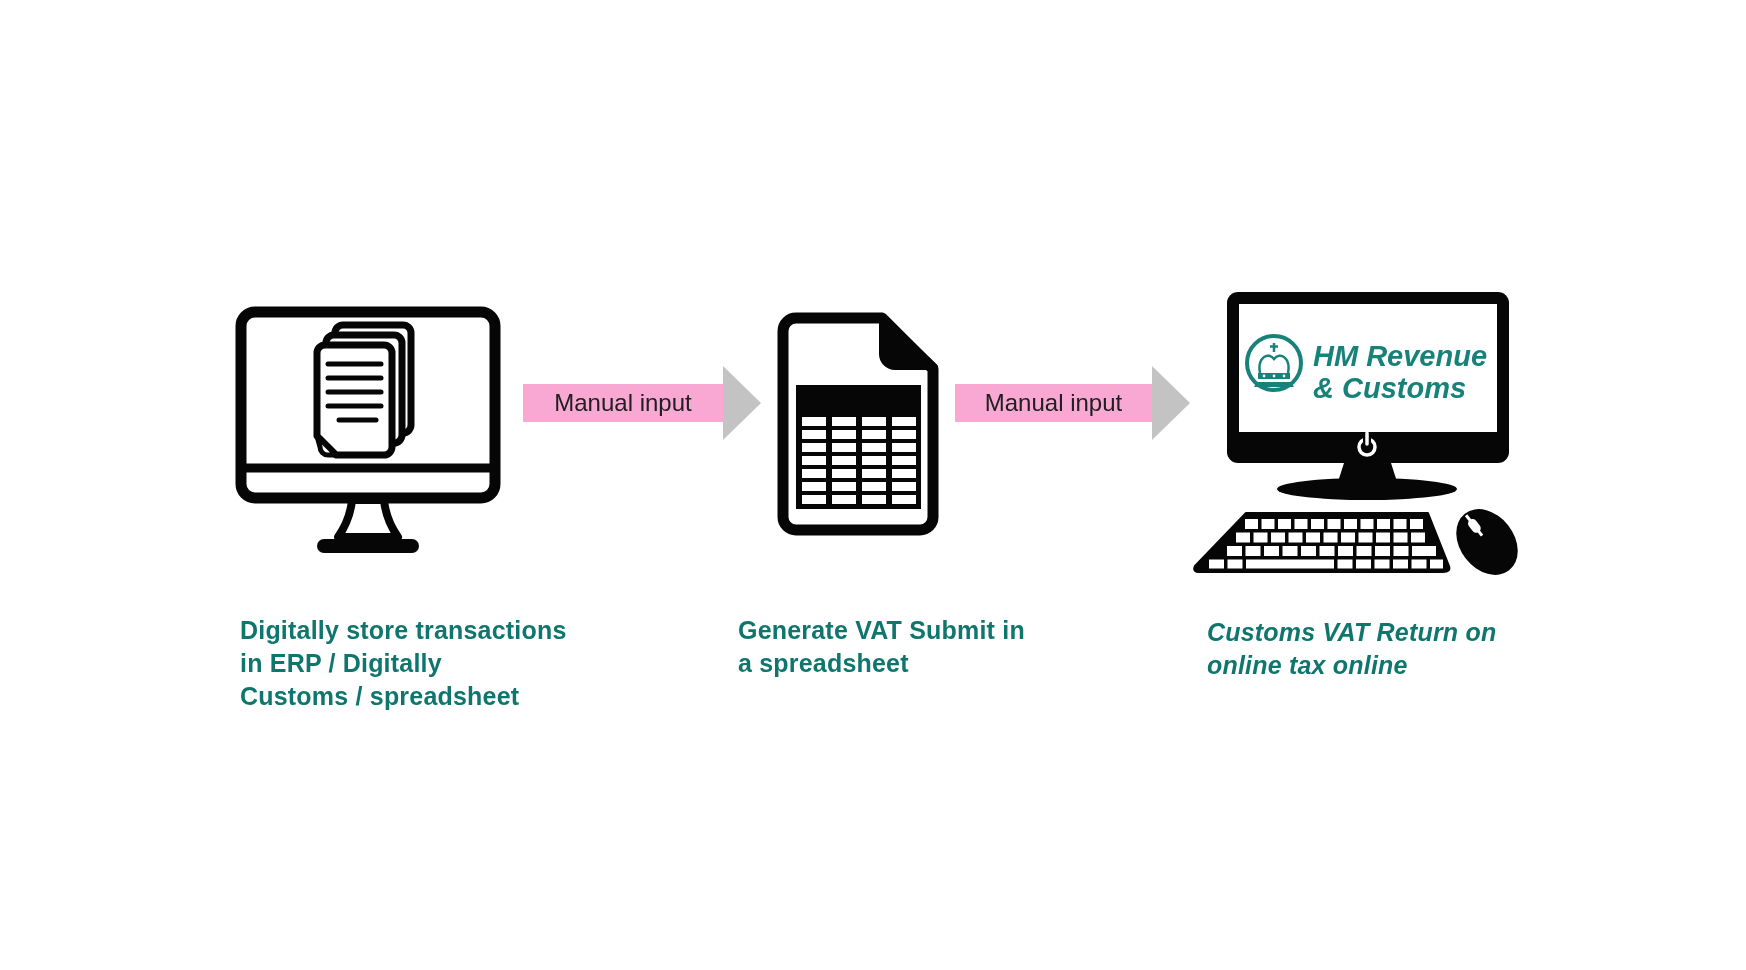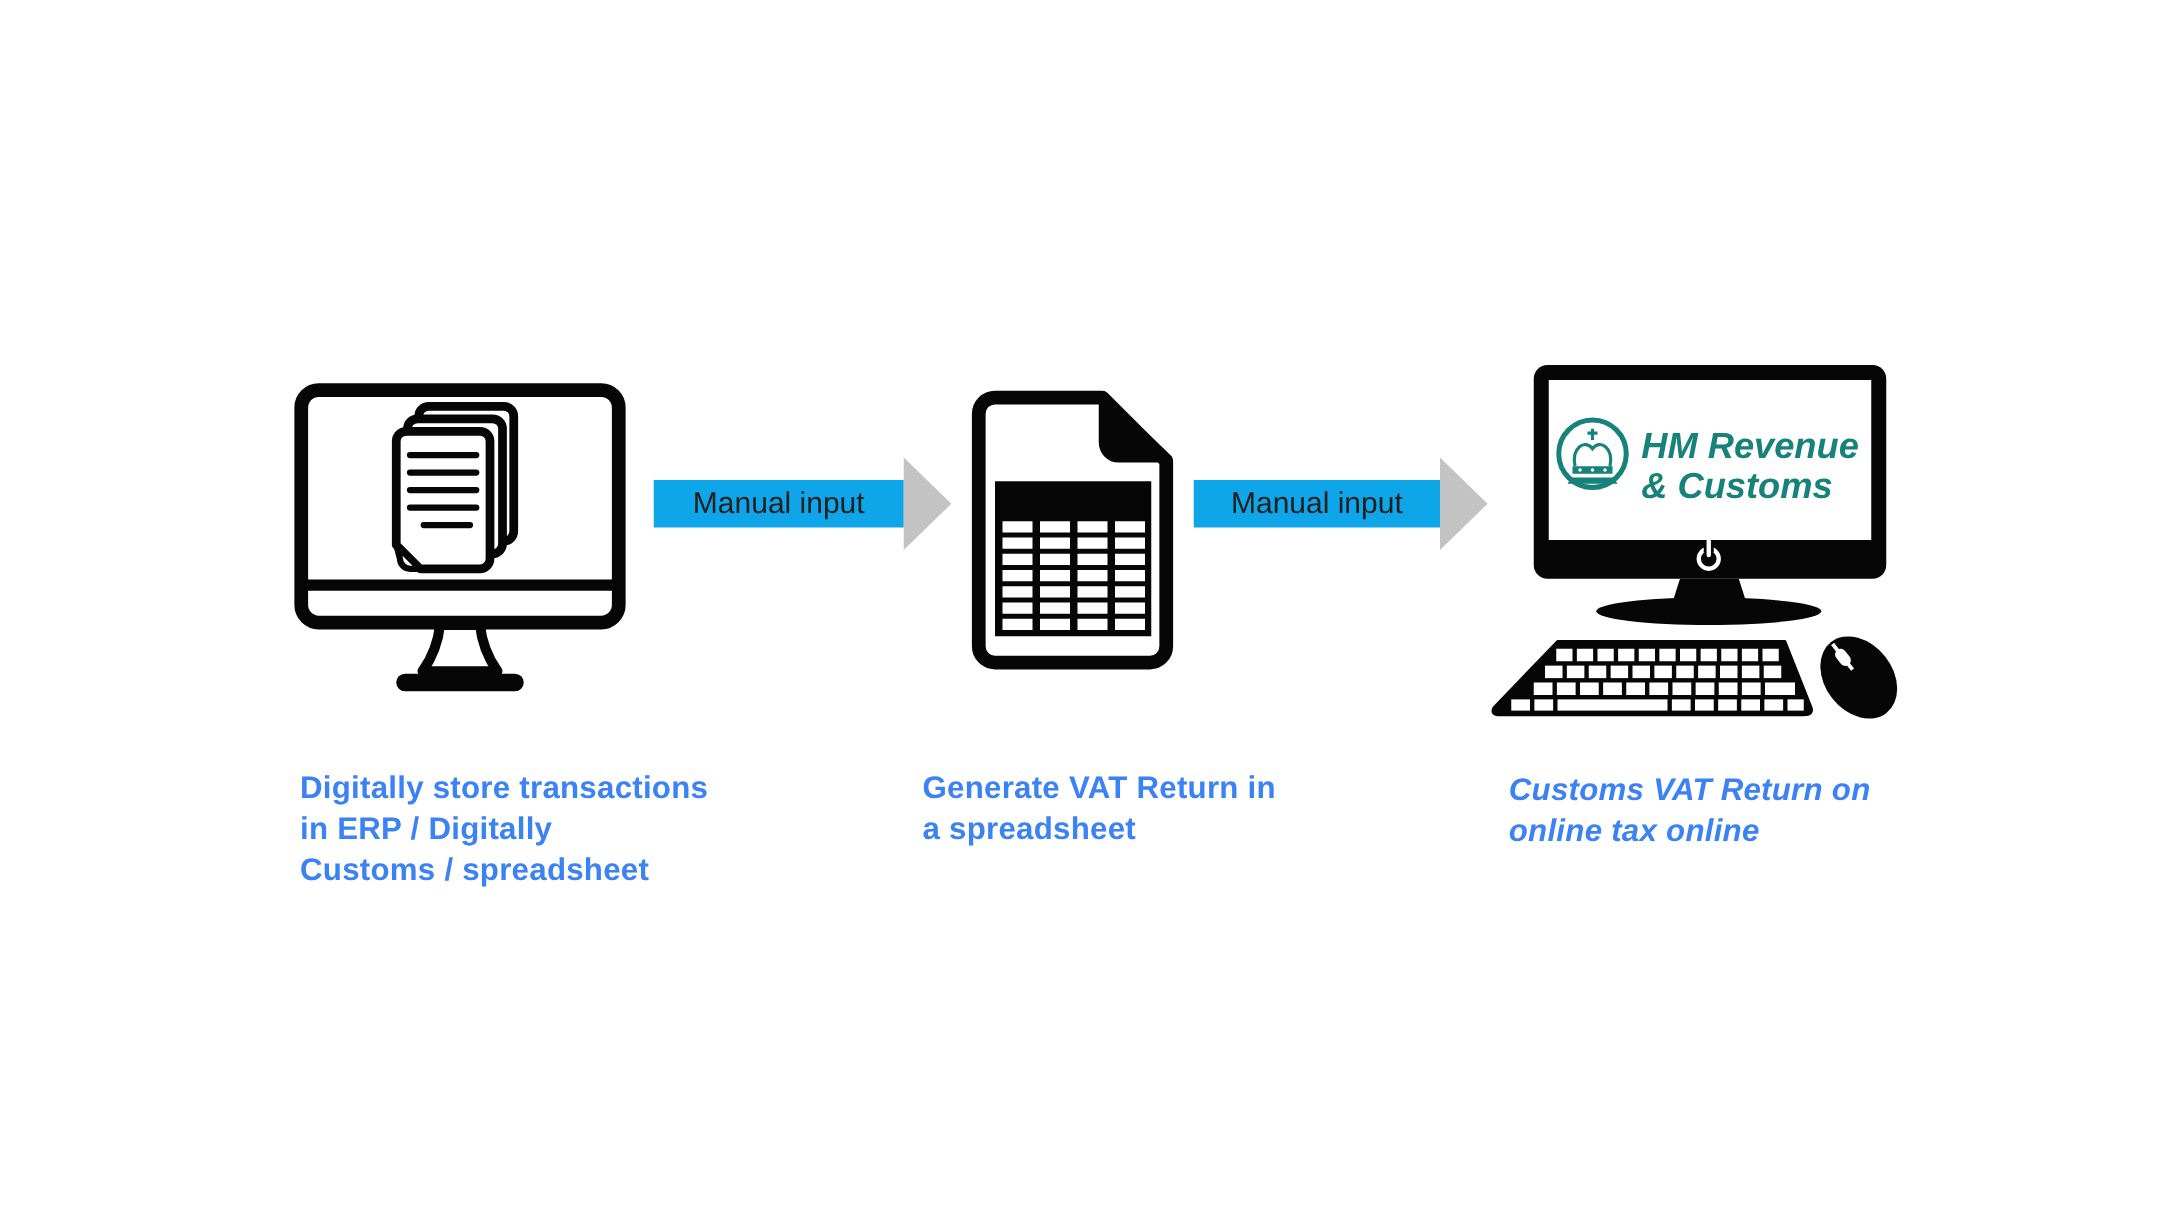--- a/index.html
+++ b/index.html
@@ -3,25 +3,25 @@
 <meta charset="utf-8">
 <style>
   html,body{margin:0;padding:0;background:#ffffff;}
   .canvas{
     position:relative;width:1746px;height:970px;background:#ffffff;overflow:hidden;
     font-family:"Liberation Sans",sans-serif;
   }
   .step{position:absolute;}
   .caption{
     position:absolute;font-weight:bold;font-size:25px;line-height:33px;
-    color:#3b82f6;white-space:nowrap;letter-spacing:0.2px;
+    color:#0f766e;white-space:nowrap;letter-spacing:0.2px;
   }
   .arrow{position:absolute;height:74px;}
   .arrow .body{
-    position:absolute;top:18px;left:0;height:38px;background:#0ea5e9;
+    position:absolute;top:18px;left:0;height:38px;background:#f9a8d4;
     display:flex;align-items:center;justify-content:center;
   }
   .arrow .label{font-size:24px;color:#202020;}
   .arrow .head{
     position:absolute;top:0;width:0;height:0;
     border-top:37px solid transparent;border-bottom:37px solid transparent;
     border-left:38px solid #c3c3c3;
   }
   #arrow-1{left:523px;top:366px;}
   #arrow-1 .body{width:200px;}
@@ -112,21 +112,21 @@
             <rect x="86" y="171" width="24" height="9"></rect>
             <rect x="116" y="171" width="24" height="9"></rect>
           <rect x="26" y="184" width="24" height="9"></rect>
             <rect x="56" y="184" width="24" height="9"></rect>
             <rect x="86" y="184" width="24" height="9"></rect>
             <rect x="116" y="184" width="24" height="9"></rect>
         </g>
       </g>
     </svg>
     <div class="caption">
-      <div>Generate VAT Return in</div>
+      <div>Generate VAT Submit in</div>
       <div>a spreadsheet</div>
     </div>
   </div>
 
   <div class="arrow" id="arrow-2">
     <div class="body">
       <span class="label">Manual input</span>
     </div>
     <div class="head"></div>
   </div>

